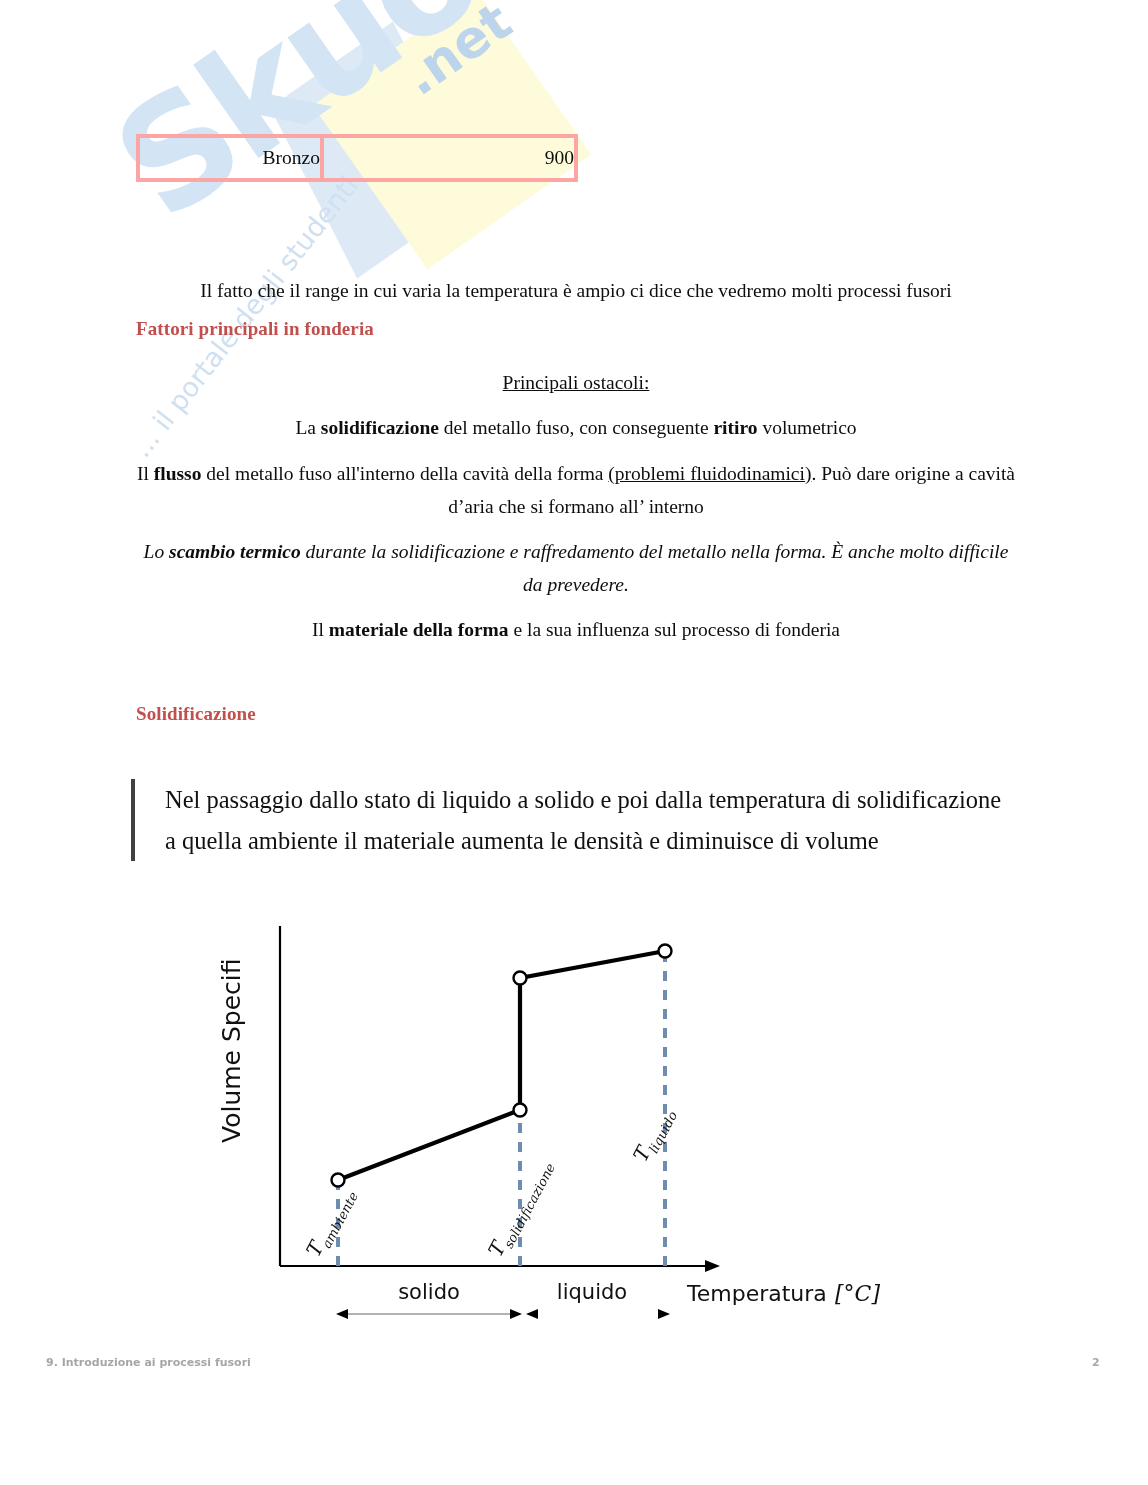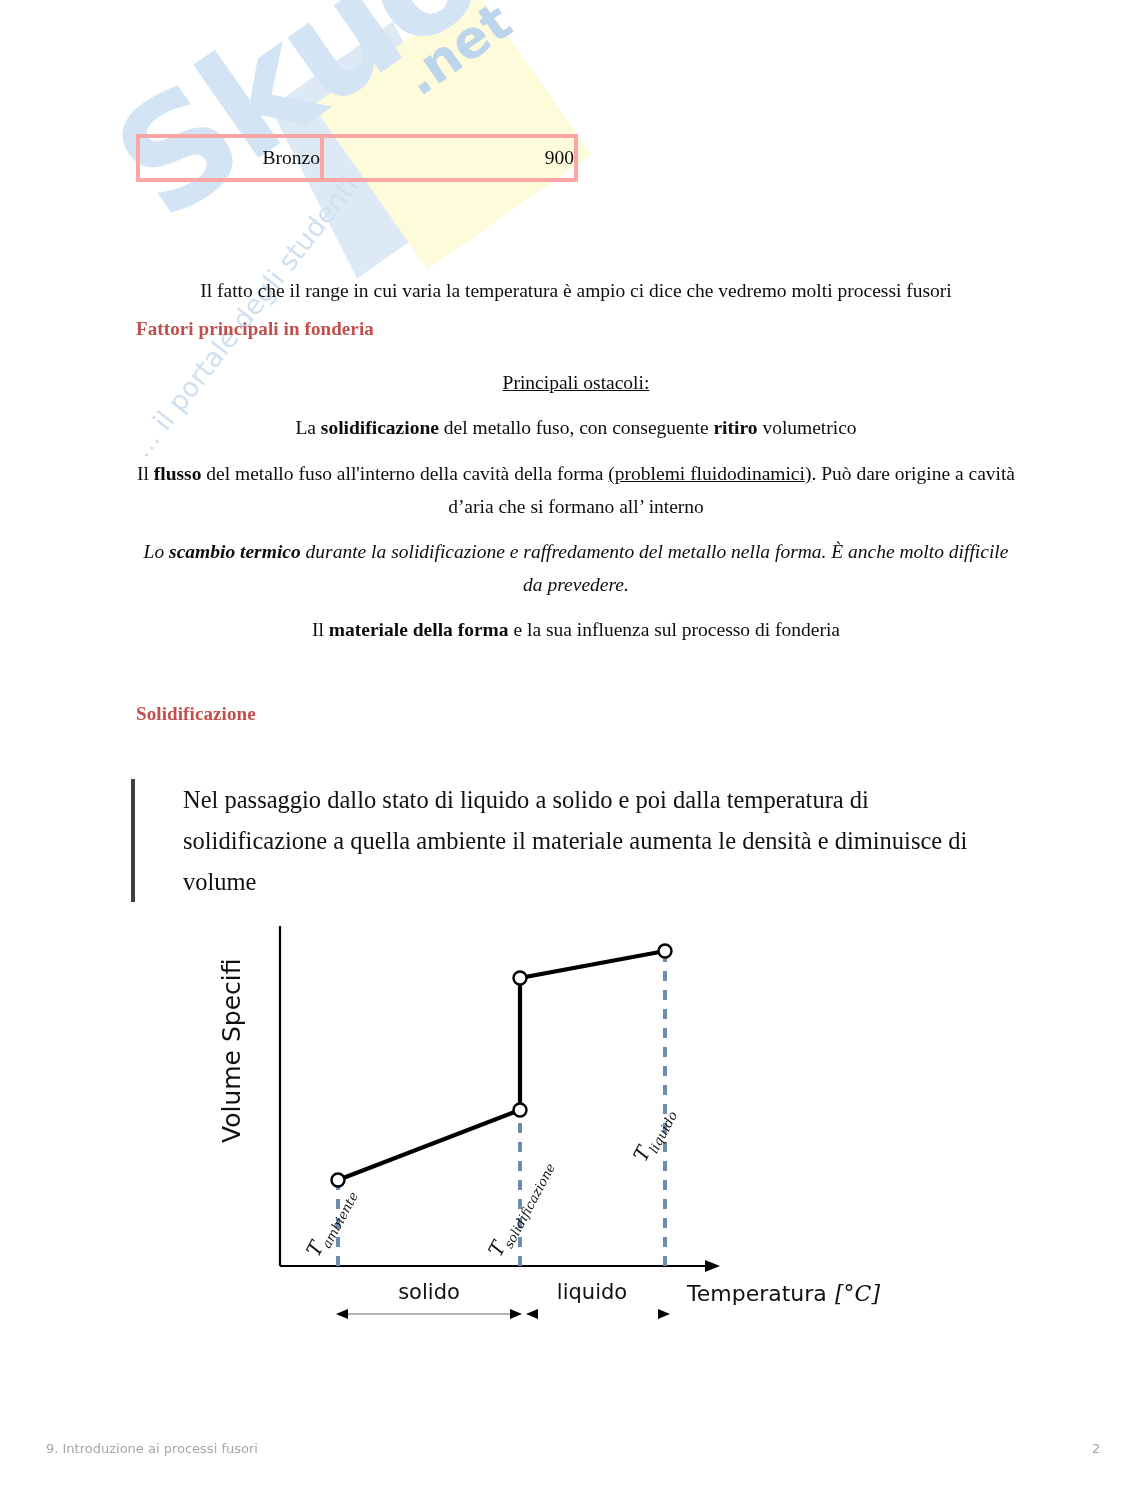--- a/index.html
+++ b/index.html
@@ -121,21 +121,21 @@
     letter-spacing: .1px;
   }
 
   
   .quote {
     position: absolute;
     left: 131px;
     top: 779px;
     width: 880px;
     border-left: 4px solid #404040;
-    padding-left: 48px;
+    padding-left: 30px;
     box-sizing: border-box;
   }
   .quote p {
     margin: 0;
     font-size: 24.5px;
     line-height: 41px;
     color: #111;
   }
 
   
@@ -144,24 +144,25 @@
     left: 200px;
     top: 918px;
     width: 700px;
     height: 420px;
   }
   #chart-svg { display: block; }
 
   
   .footer {
     position: absolute;
-    top: 1441px;
-    font-family: "DejaVu Sans", sans-serif;
-    font-size: 13px;
+    top: 1356px;
+    font-family: "DejaVu Sans", sans-serif;
+    font-size: 11px;
     color: #a6a6a6;
+    font-weight: bold;
   }
   .footer-left  { left: 46px; }
   .footer-right { left: 1092px; }
 </style>
 </head>
 <body>
 
 <div id="watermark">
   <div class="wm-blue-quad"></div>
   <div class="wm-yellow"></div>

